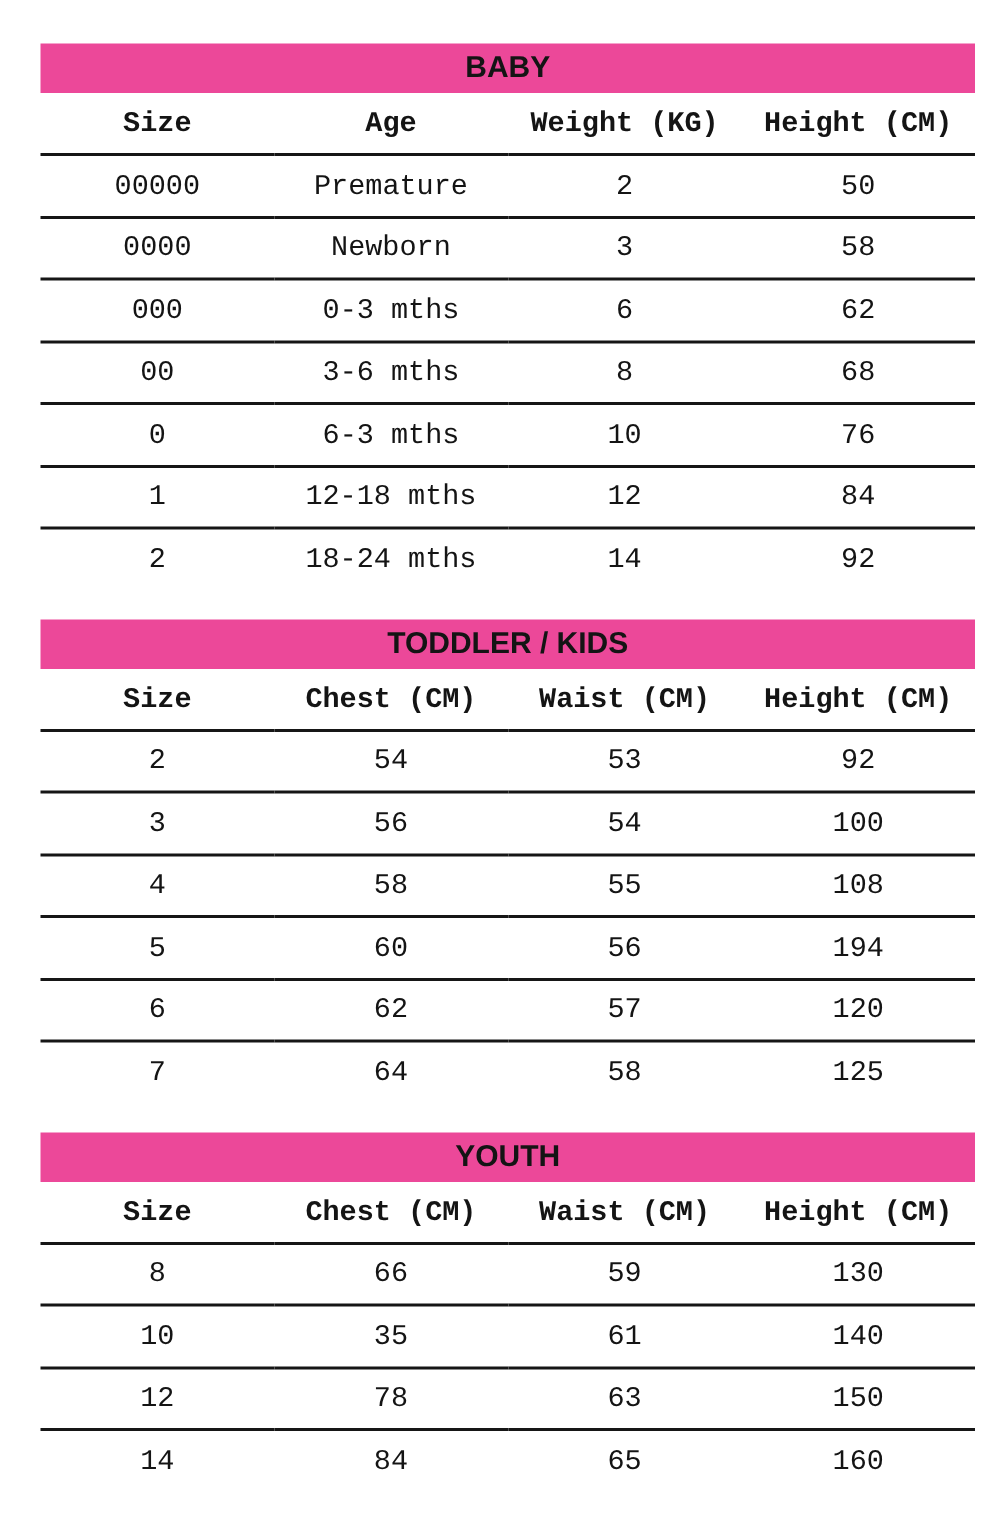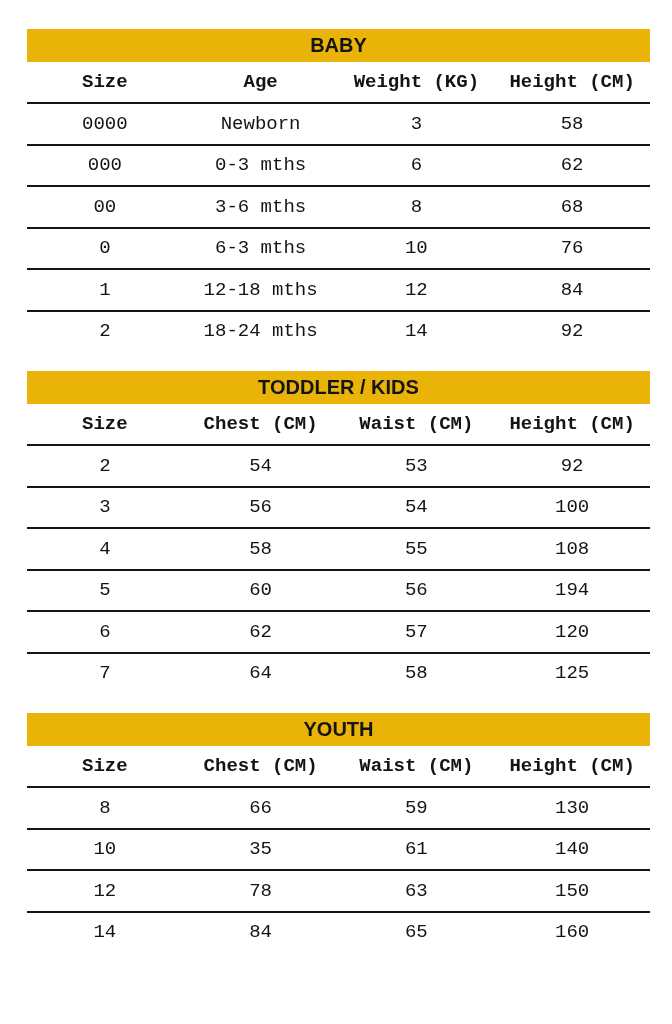--- a/index.html
+++ b/index.html
@@ -23,21 +23,21 @@
   }
   .size-section {
     width: 623px;
   }
   .size-section + .size-section {
     margin-top: 20px;
   }
   .title-band {
     height: 33px;
     line-height: 33px;
-    background: #eab308;
+    background: #ec4899;
     text-align: center;
     font-size: 20px;
     font-weight: bold;
     color: #141414;
   }
   table.size-table {
     width: 623px;
     border-collapse: collapse;
     table-layout: fixed;
     font-family: Liberation Mono, monospace;
@@ -76,20 +76,26 @@
       <thead>
         <tr>
           <th>Size</th>
           <th>Age</th>
           <th>Weight (KG)</th>
           <th>Height (CM)</th>
         </tr>
       </thead>
       <tbody>
         <tr>
+          <td>00000</td>
+          <td>Premature</td>
+          <td>2</td>
+          <td>50</td>
+        </tr>
+        <tr>
           <td>0000</td>
           <td>Newborn</td>
           <td>3</td>
           <td>58</td>
         </tr>
         <tr>
           <td>000</td>
           <td>0-3 mths</td>
           <td>6</td>
           <td>62</td>

